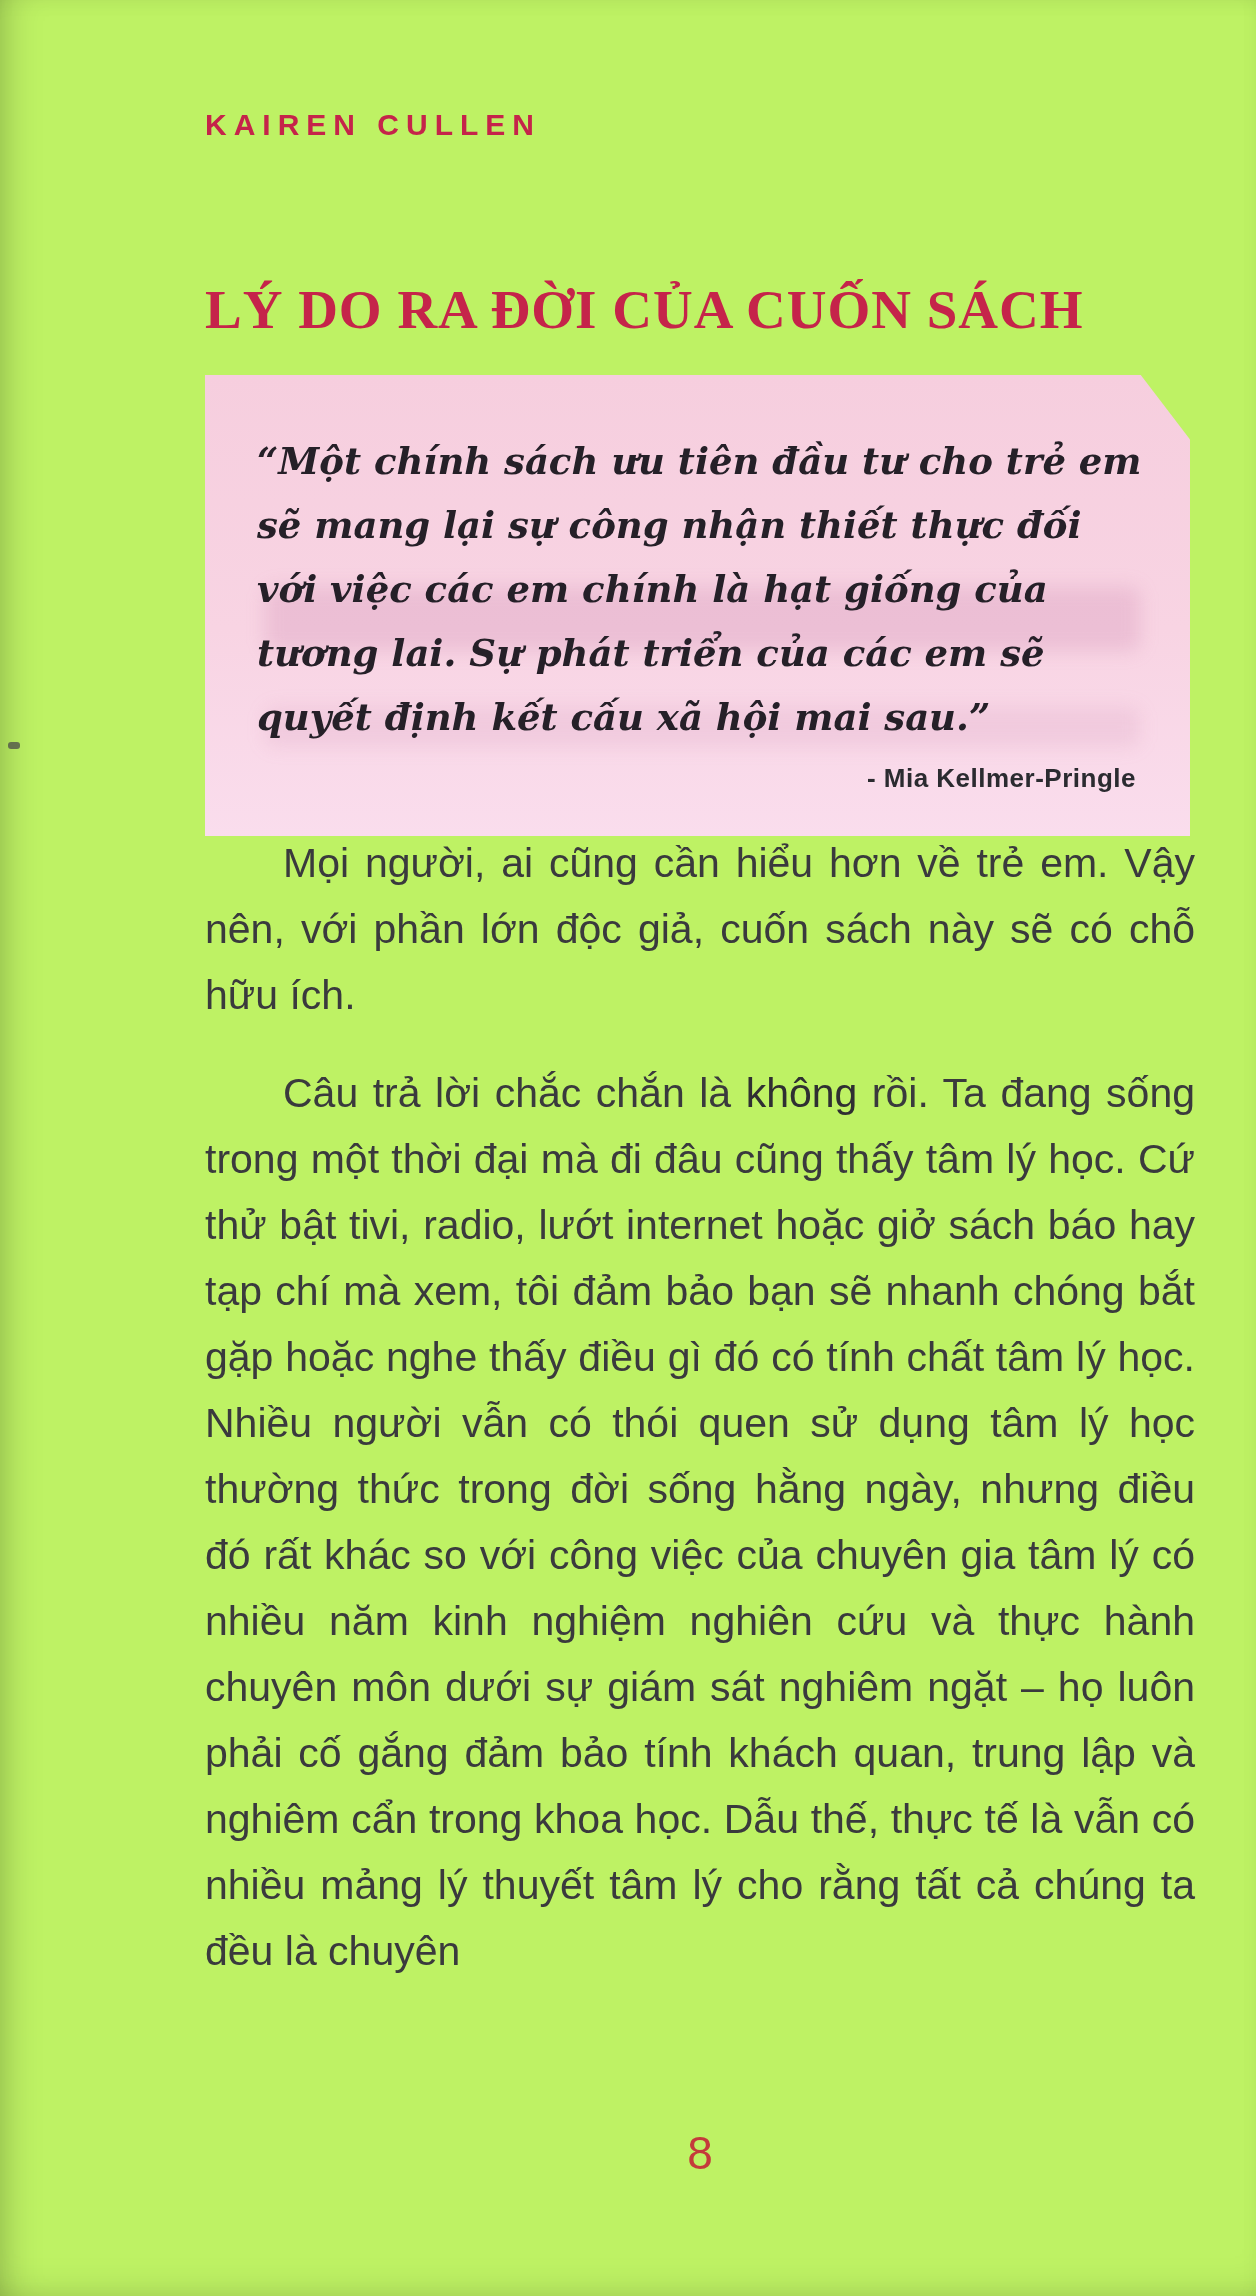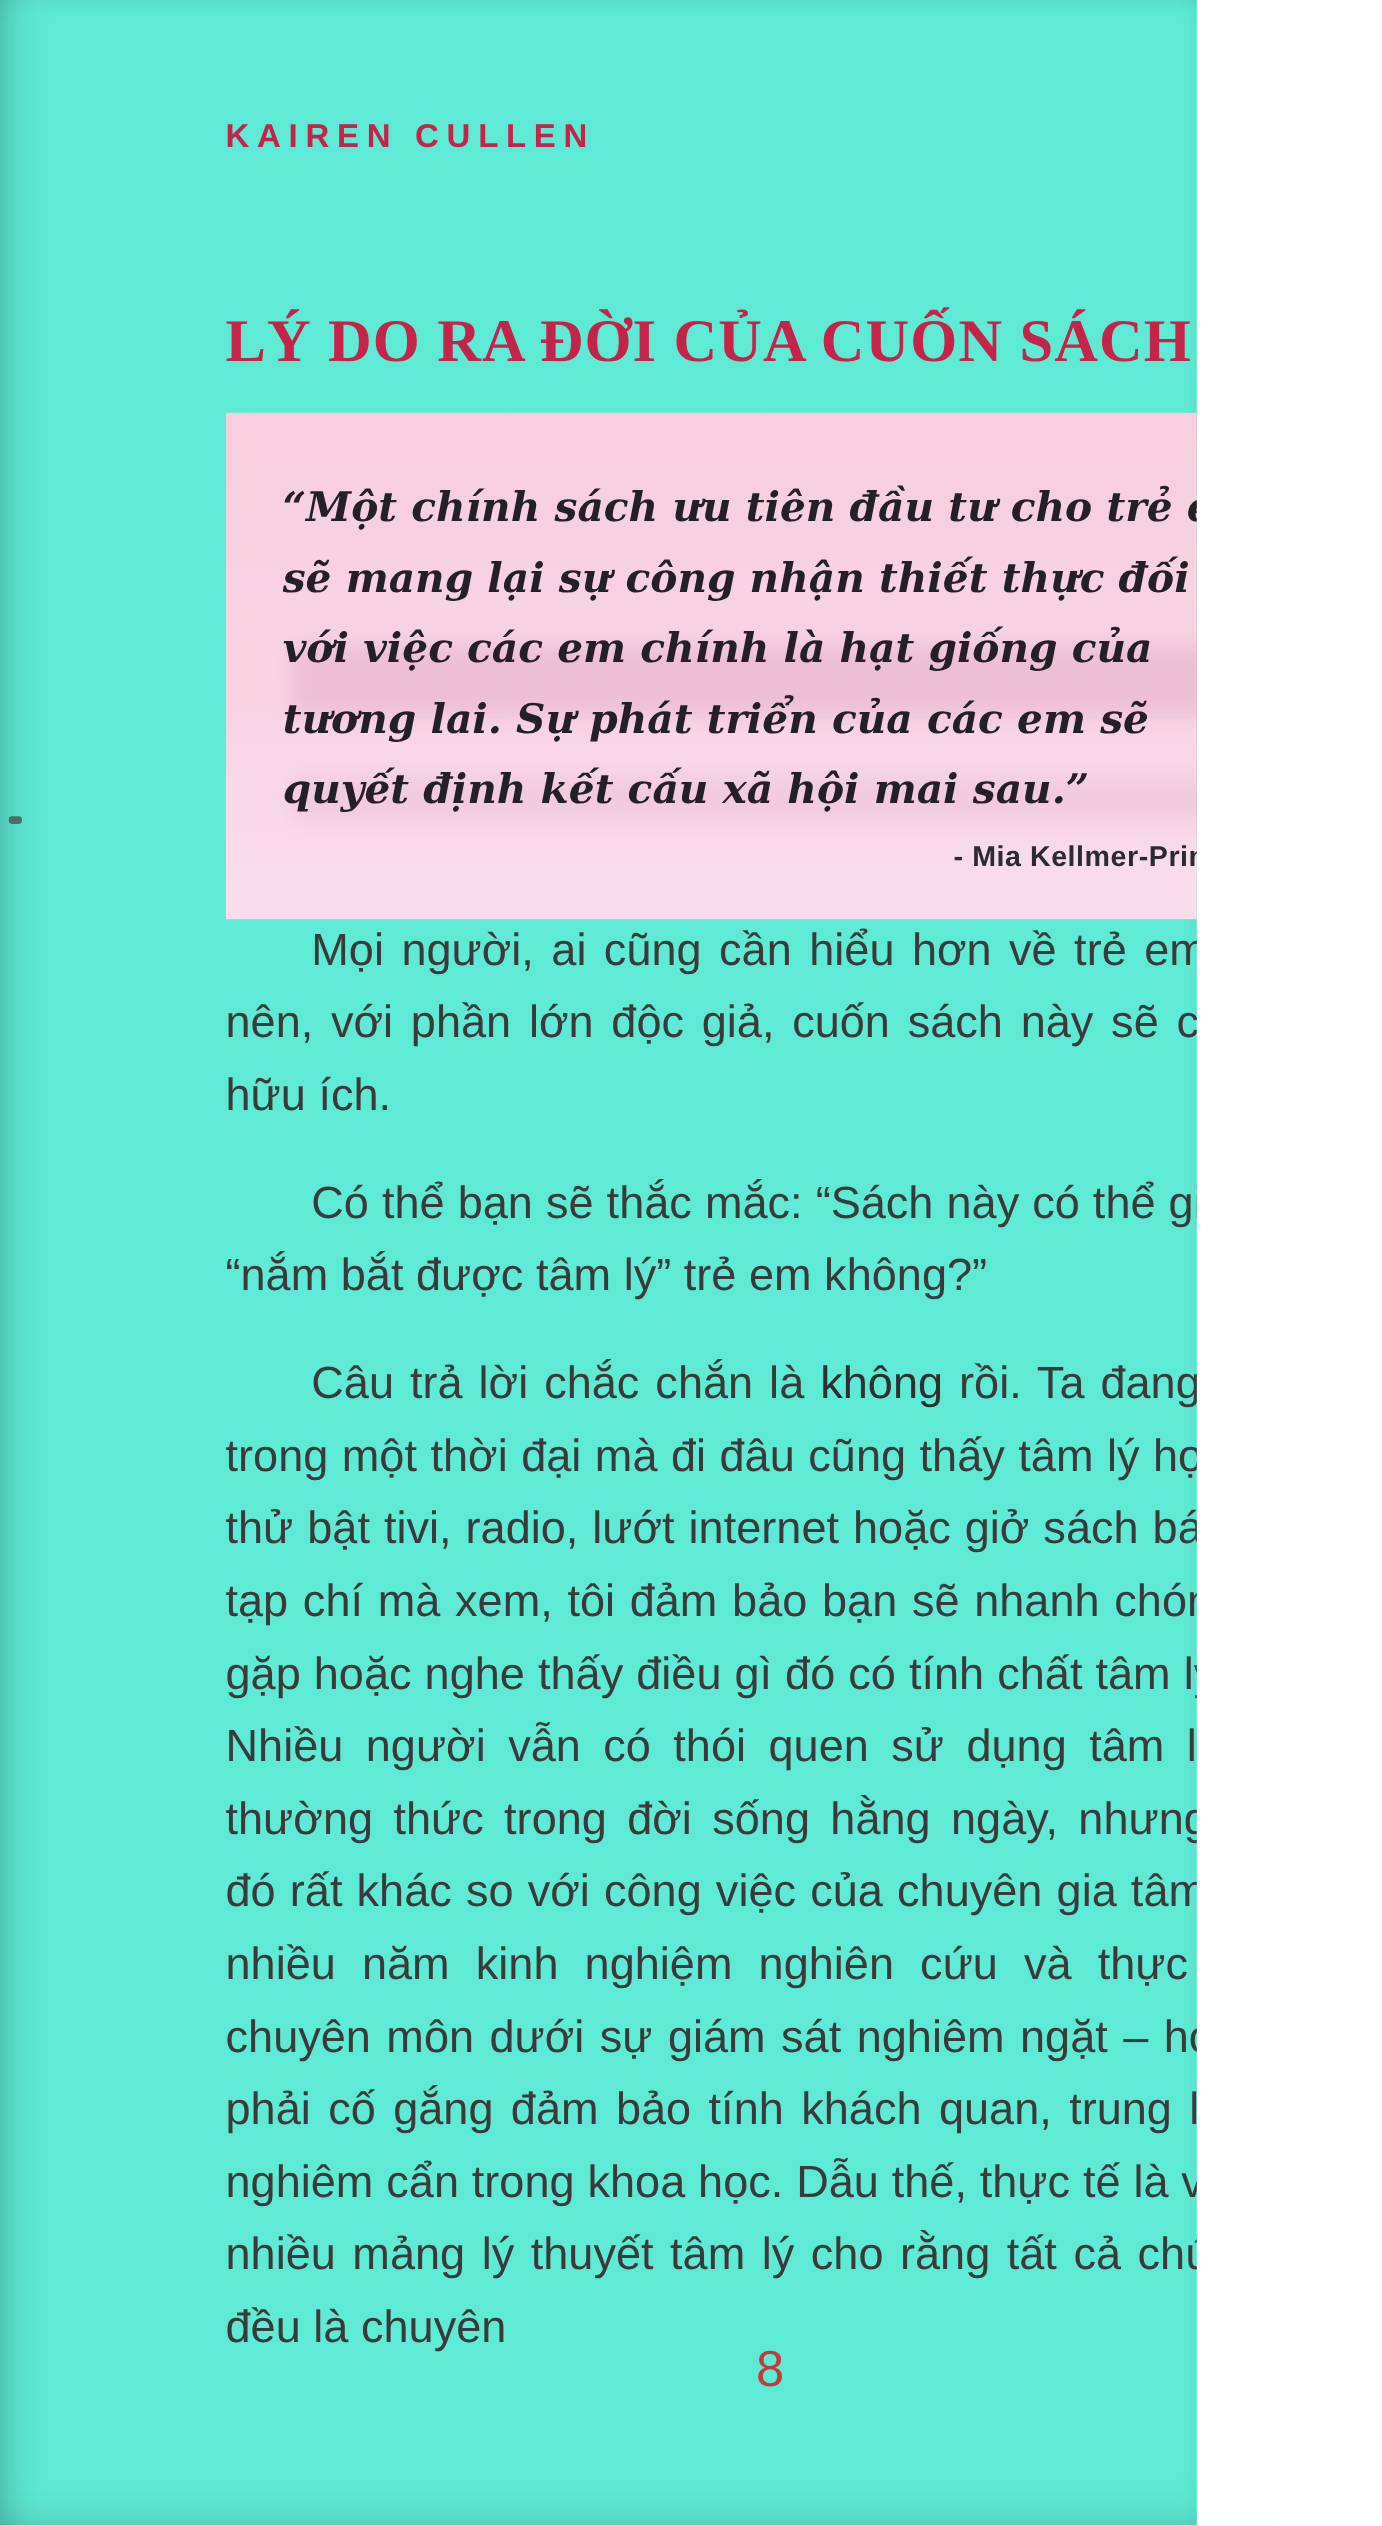--- a/index.html
+++ b/index.html
@@ -2,23 +2,23 @@
 <html><head>
 <meta charset="utf-8">
 <style>
   html, body {
     margin: 0;
     padding: 0;
     background: #ffffff;
   }
   .page {
     position: relative;
-    width: 1088px;
+    width: 1256px;
     height: 2296px;
-    background: #5eead4;
+    background: #bef264;
     overflow: hidden;
     box-shadow:
       inset 28px 0 40px -28px rgba(0,0,0,0.28),
       inset -12px 0 30px -26px rgba(0,0,0,0.10),
       inset 0 -26px 46px -34px rgba(0,0,0,0.22),
       inset 0 18px 30px -28px rgba(0,0,0,0.10);
     font-family: "Liberation Sans", "DejaVu Sans", sans-serif;
   }
   .author {
     position: absolute;
@@ -136,21 +136,20 @@
 
   <div class="quote-box">
     <div class="showthrough"></div>
     <div class="showthrough second"></div>
     <p class="quote-text">“Một chính sách ưu tiên đầu tư cho trẻ em sẽ mang lại sự công nhận thiết thực đối với việc các em chính là hạt giống của tương lai. Sự phát triển của các em sẽ quyết định kết cấu xã hội mai sau.”</p>
     <p class="quote-attribution">-  Mia Kellmer-Pringle</p>
   </div>
 
   <div class="body-text">
     <p>Mọi người, ai cũng cần hiểu hơn về trẻ em. Vậy nên, với phần lớn độc giả, cuốn sách này sẽ có chỗ hữu ích.</p>
-    <p>Có thể bạn sẽ thắc mắc: “Sách này có thể giúp tôi “nắm bắt được tâm lý” trẻ em không?”</p>
     <p><span>Câu trả lời chắc chắn là </span><strong class="bold">không</strong><span> rồi. Ta đang sống trong một thời đại mà đi đâu cũng thấy tâm lý học. Cứ thử bật tivi, radio, lướt internet hoặc giở sách báo hay tạp chí mà xem, tôi đảm bảo bạn sẽ nhanh chóng bắt gặp hoặc nghe thấy điều gì đó có tính chất tâm lý học. Nhiều người vẫn có thói quen sử dụng tâm lý học thường thức trong đời sống hằng ngày, nhưng điều đó rất khác so với công việc của chuyên gia tâm lý có nhiều năm kinh nghiệm nghiên cứu và thực hành chuyên môn dưới sự giám sát nghiêm ngặt – họ luôn phải cố gắng đảm bảo tính khách quan, trung lập và nghiêm cẩn trong khoa học. Dẫu thế, thực tế là vẫn có nhiều mảng lý thuyết tâm lý cho rằng tất cả chúng ta đều là chuyên</span></p>
   </div>
 
   <div class="page-number">8</div>
 
   <div class="edge-mark"></div>
 
 </div>
 
 </body></html>

